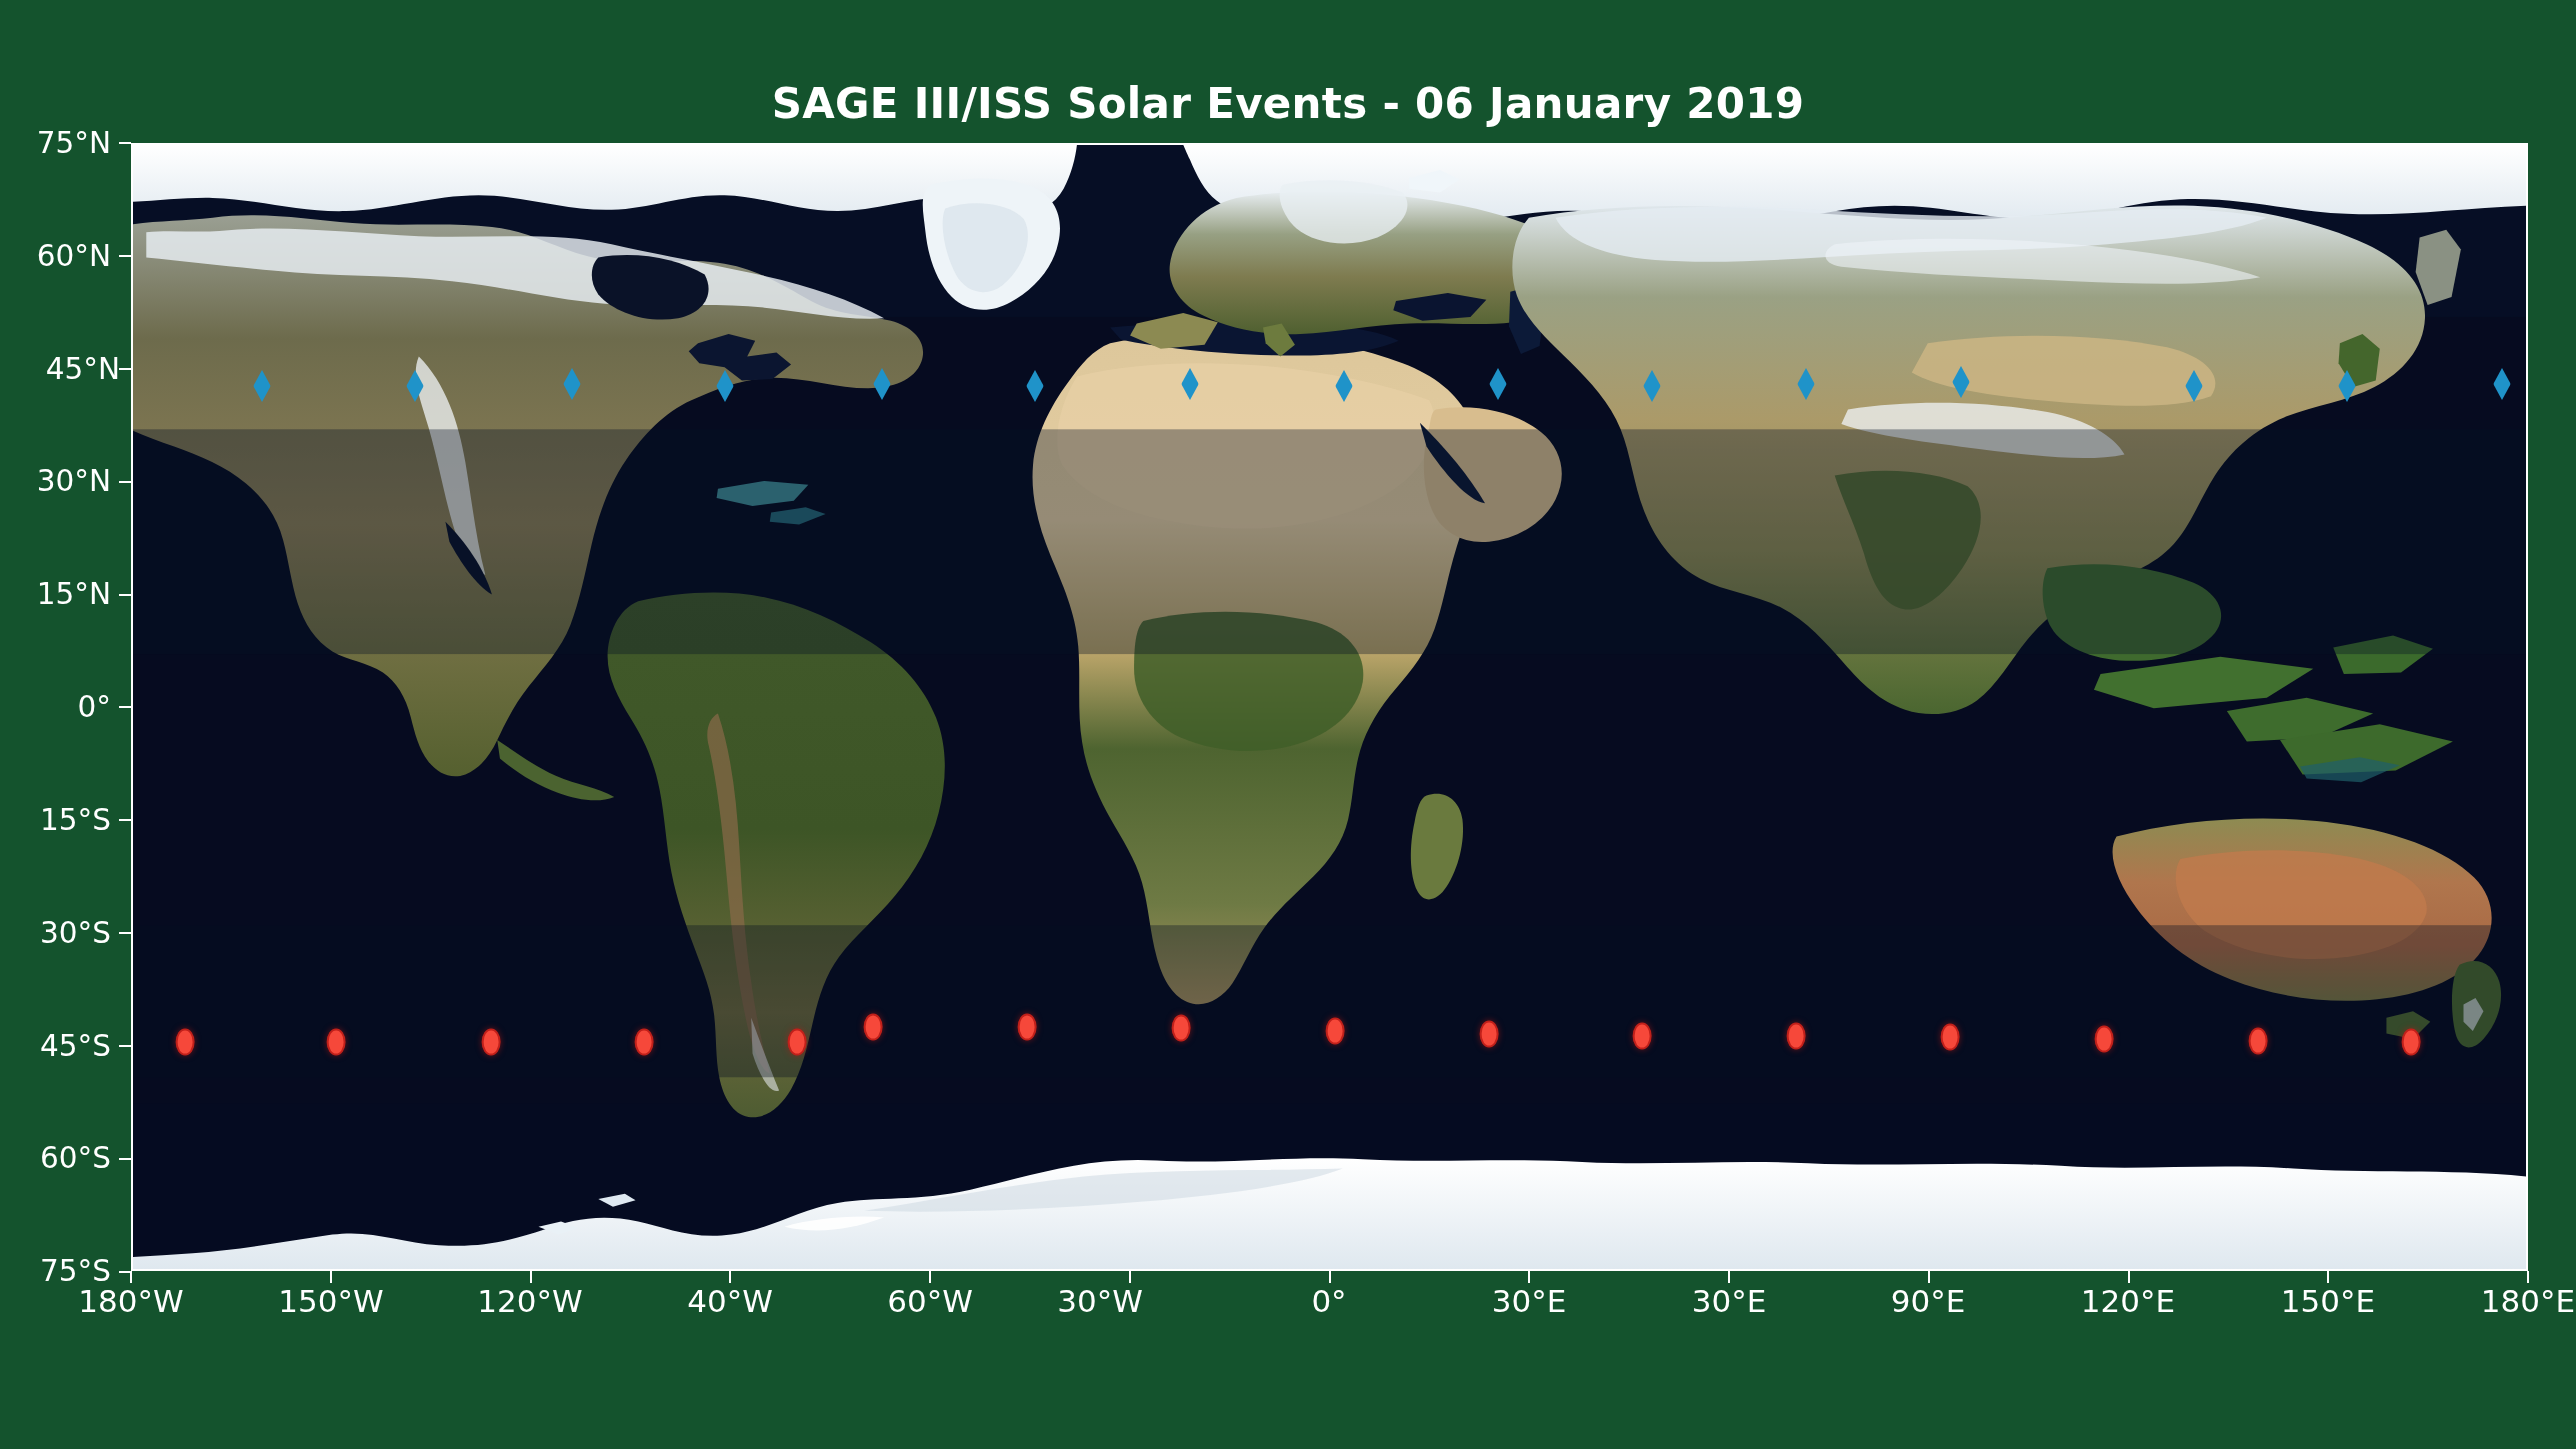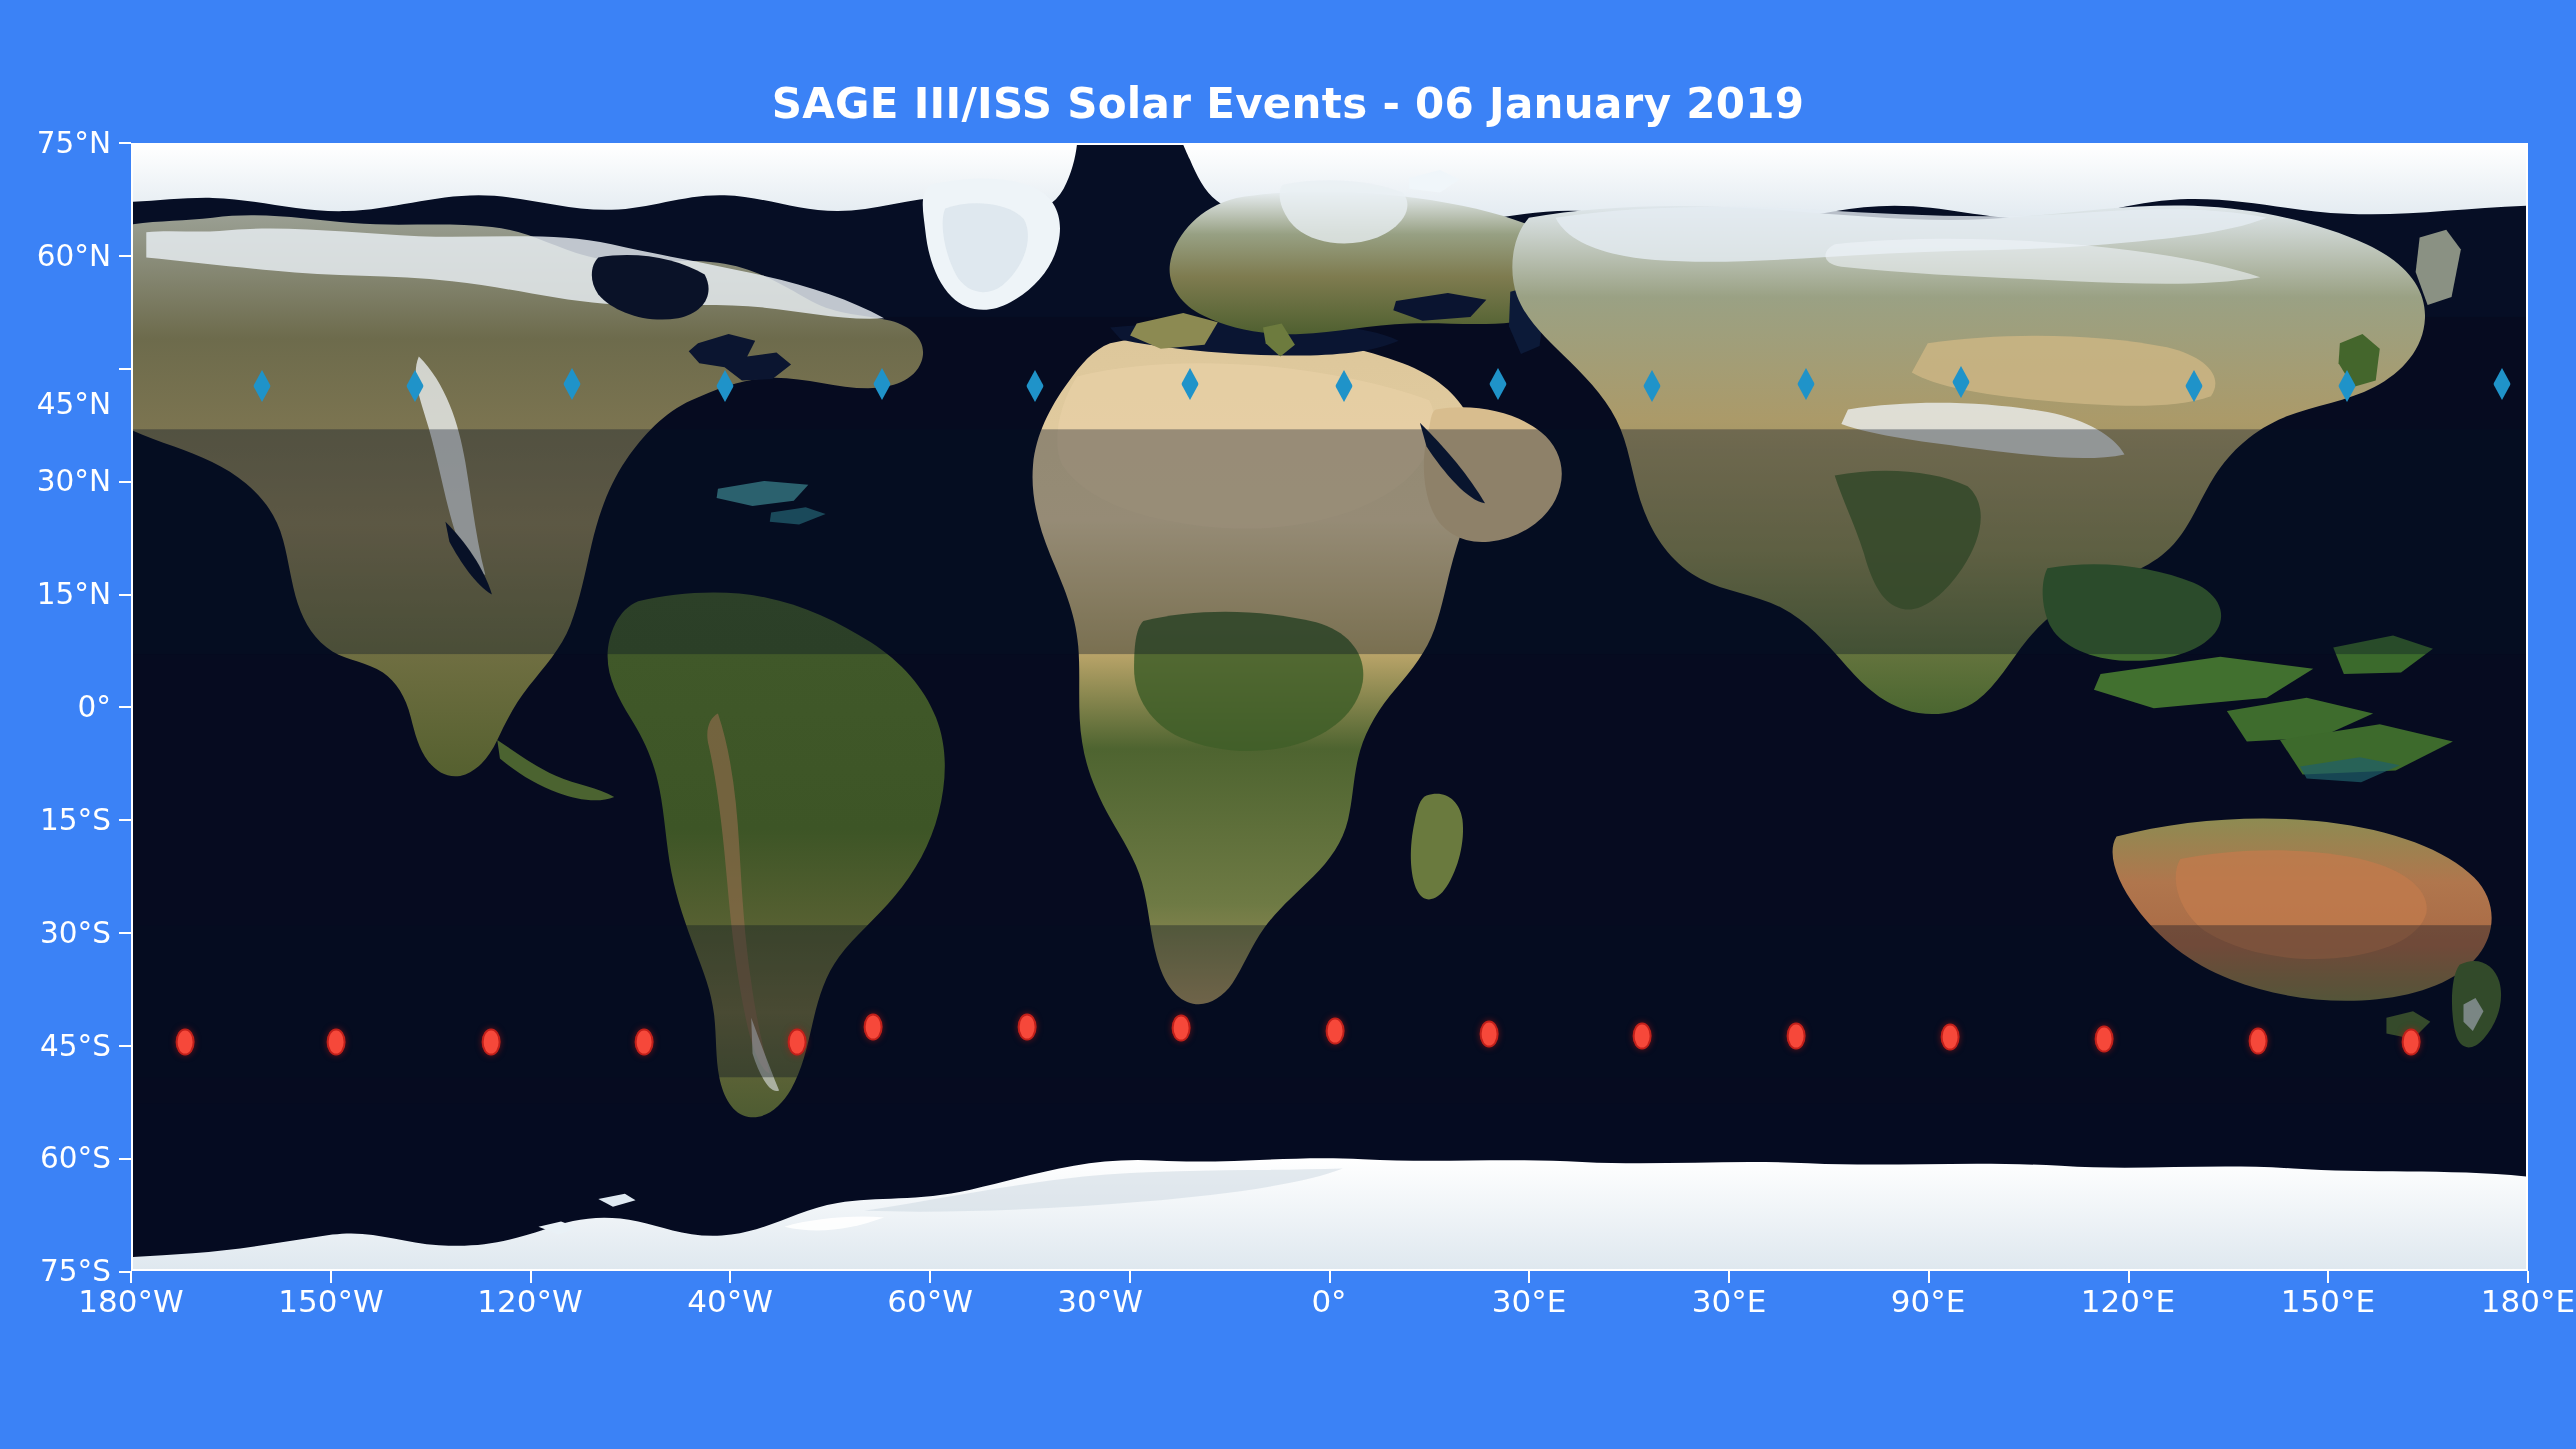--- a/index.html
+++ b/index.html
@@ -1,20 +1,20 @@
 <!DOCTYPE html>
 <html style="font-size:10.7px"><head>
 <meta charset="utf-8">
 <style>
   html,body{margin:0;padding:0;background:#000;}
   body{
     width:2576px;height:1449px;overflow:hidden;position:relative;
     font-family:"DejaVu Sans", sans-serif;
   }
-  #stage{position:absolute;left:0;top:0;width:2576px;height:1449px;background:#3b82f6;}
+  #stage{position:absolute;left:0;top:0;width:2576px;height:1449px;background:#14532d;}
 
   
   #title{
     position:absolute;left:0;top:79px;width:2576px;
     text-align:center;color:#ffffff;
     font-family:"DejaVu Sans", sans-serif;
     font-weight:700;font-size:42px;letter-spacing:0.3px;
     white-space:nowrap;
   }
 
@@ -410,21 +410,21 @@
         <div class="mk sunset" style="left: 2125px; top: 896px;"></div>
         <div class="mk sunset" style="left: 2278px; top: 897px;"></div>
       </div>
   </div>
 
   <div id="yaxis">
       <div class="ylab" style="left: 0px; top: 143px;">75°N</div>
       <div style="position: absolute; left: 119px; width: 12px; height: 2px; background: rgb(255, 255, 255); top: 142px;"></div>
       <div class="ylab" style="left: 0px; top: 256px;">60°N</div>
       <div style="position: absolute; left: 119px; width: 12px; height: 2px; background: rgb(255, 255, 255); top: 255px;"></div>
-      <div class="ylab" style="left: 0px; top: 369px; margin-top: 35px;">45°N</div>
+      <div class="ylab" style="left: 9px; top: 369px;">45°N</div>
       <div style="position: absolute; left: 119px; width: 12px; height: 2px; background: rgb(255, 255, 255); top: 368px;"></div>
       <div class="ylab" style="left: 0px; top: 481px;">30°N</div>
       <div style="position: absolute; left: 119px; width: 12px; height: 2px; background: rgb(255, 255, 255); top: 481px;"></div>
       <div class="ylab" style="left: 0px; top: 594px;">15°N</div>
       <div style="position: absolute; left: 119px; width: 12px; height: 2px; background: rgb(255, 255, 255); top: 594px;"></div>
       <div class="ylab" style="left: 0px; top: 707px;">0°</div>
       <div style="position: absolute; left: 119px; width: 12px; height: 2px; background: rgb(255, 255, 255); top: 706px;"></div>
       <div class="ylab" style="left: 0px; top: 820px;">15°S</div>
       <div style="position: absolute; left: 119px; width: 12px; height: 2px; background: rgb(255, 255, 255); top: 819px;"></div>
       <div class="ylab" style="left: 0px; top: 933px;">30°S</div>

